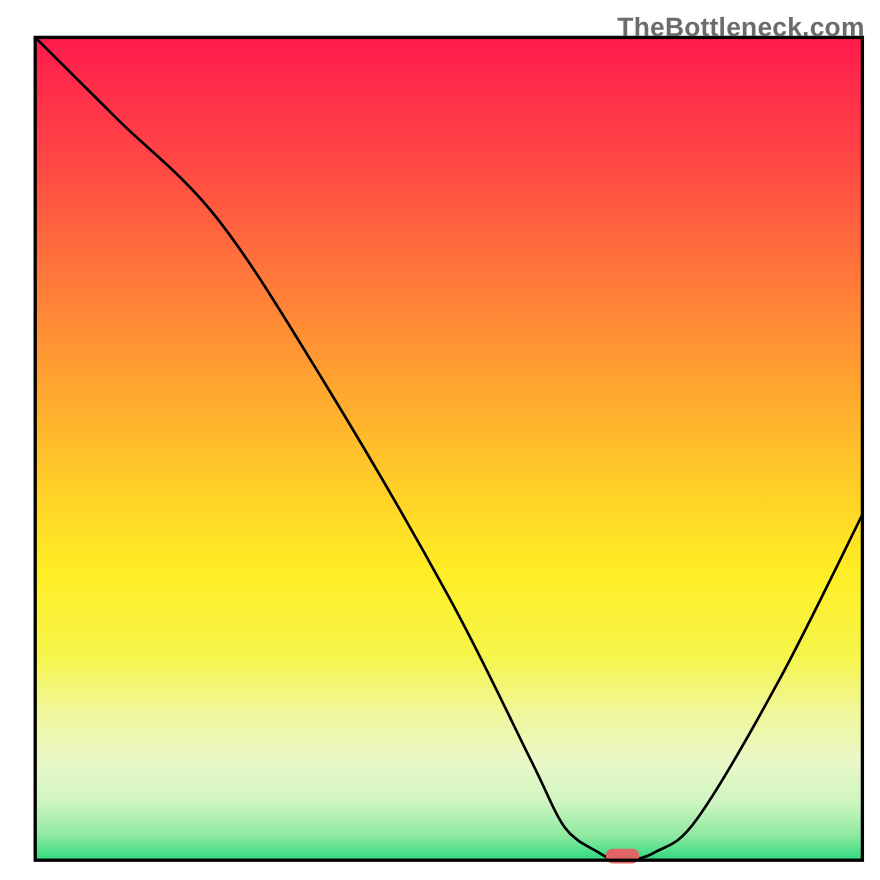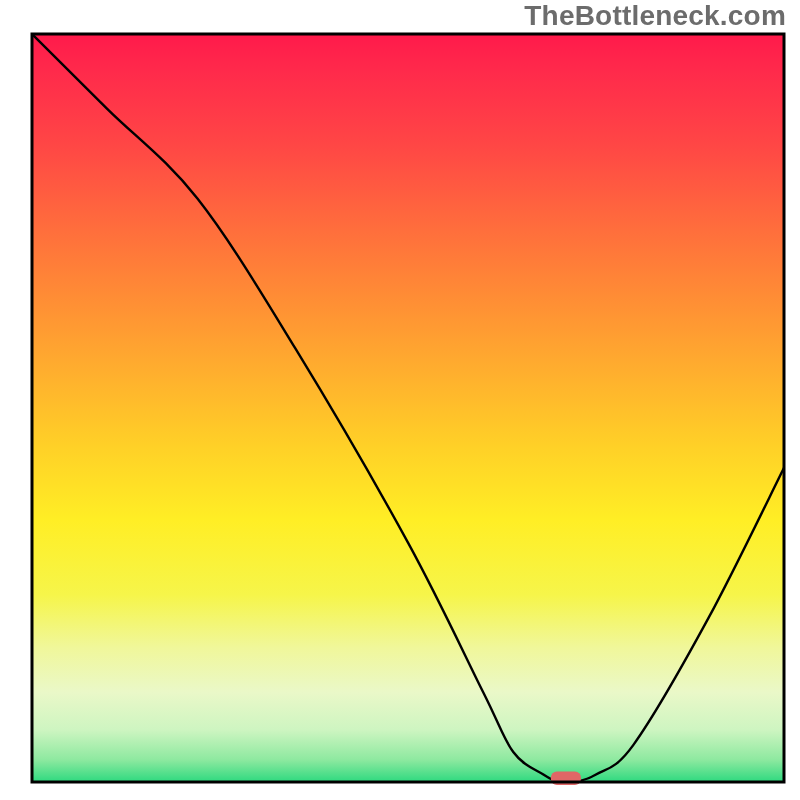--- a/index.html
+++ b/index.html
@@ -11,23 +11,23 @@
     background: #fff;
     font-family: Arial, Helvetica, sans-serif;
   }
   .stage {
     position: relative;
     width: 800px;
     height: 800px;
   }
   .watermark {
     position: absolute;
-    top: 0;
+    top: 12px;
     right: 14px;
-    font-size: 28px;
+    font-size: 24px;
     font-weight: 600;
     color: #6c6c6c;
     letter-spacing: 0.2px;
     z-index: 5;
   }
   svg.plot {
     position: absolute;
     left: 0;
     top: 0;
     width: 800px;

